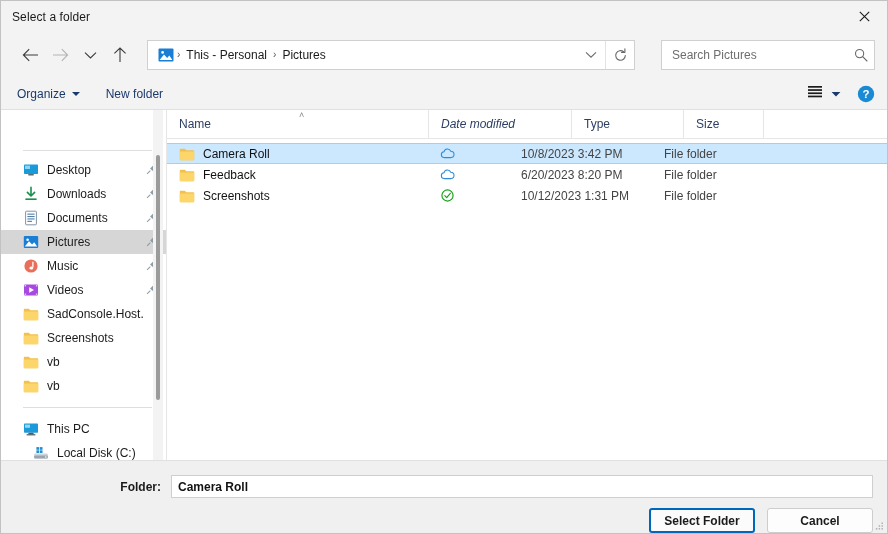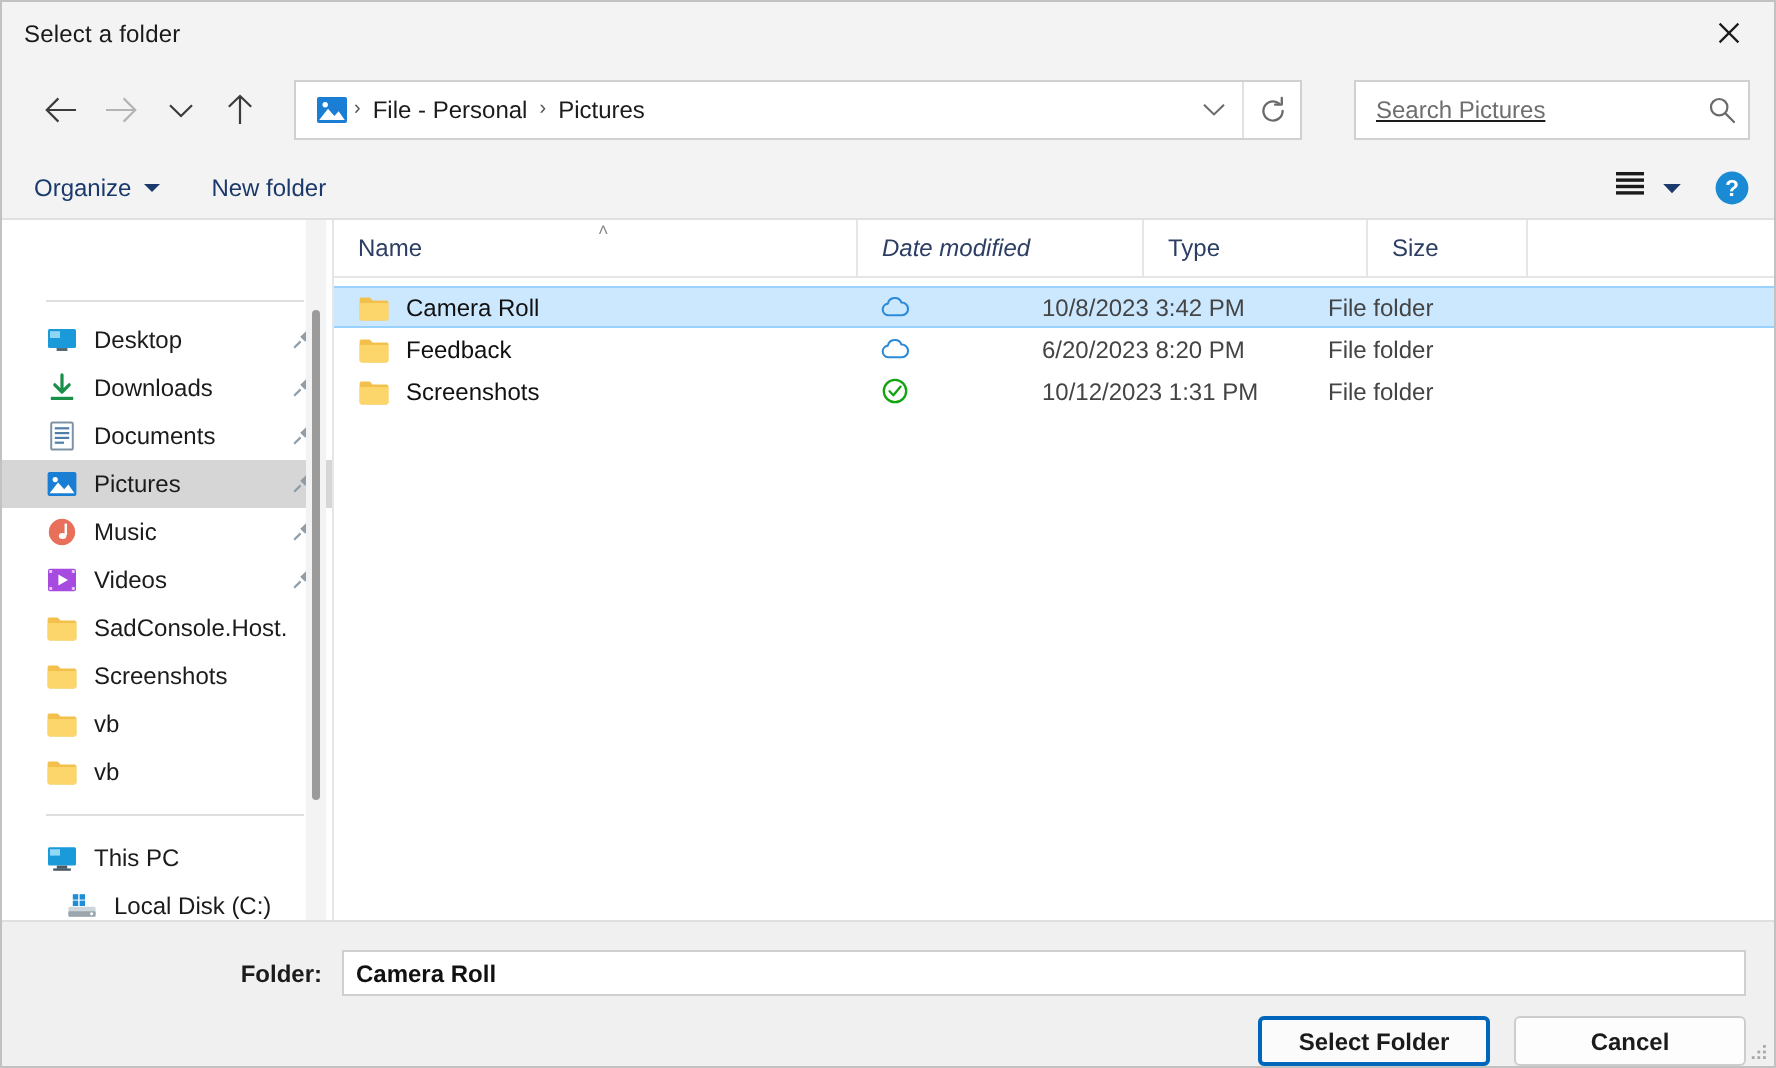--- a/index.html
+++ b/index.html
@@ -120,30 +120,29 @@
   }
   .addr-btn svg { display:block; }
   .addr-divider {
     width: 1px;
     height: 28px;
     background: #e2e2e2;
     flex: 0 0 auto;
   }
 
   .searchbox {
-    width: 198px;
+    width: 214px;
     height: 30px;
     margin-left: 26px;
     background: #ffffff;
     border: 1px solid #d0d0d0;
     box-sizing: border-box;
     display: flex;
     align-items: center;
     flex: 0 0 auto;
-    text-decoration: underline;
   }
   .search-placeholder {
     flex: 1 1 auto;
     padding-left: 10px;
     font-size: 12px;
     color: #6e6e6e;
     white-space: nowrap;
     overflow: hidden;
   }
   .search-icon {
@@ -390,21 +389,21 @@
     font-size: 12px;
     color: #111;
   }
   .btn-row {
     display: flex;
     justify-content: flex-end;
     gap: 12px;
     padding: 10px 14px 0 0;
   }
   .btn {
-    width: 116px;
+    width: 106px;
     height: 25px;
     box-sizing: border-box;
     display: flex;
     align-items: center;
     justify-content: center;
     font-size: 12px;
     color: #1b1b1b;
     background: #fdfdfd;
     border: 1px solid #cdcdcd;
     border-radius: 3px;
@@ -464,21 +463,21 @@
 
     <div class="addressbar">
       <span class="crumb-icon">
         <svg width="16" height="16" viewBox="0 0 16 16">
           <rect x="0.5" y="1.5" width="15" height="13" rx="1" fill="#1a7fd4"></rect>
           <circle cx="4.6" cy="5.4" r="1.35" fill="#ffffff"></circle>
           <path d="M1.6 13 L6 7.4 L9.2 11 L11.3 8.6 L14.4 13 Z" fill="#ffffff"></path>
         </svg>
       </span>
       <span class="crumb-sep">›</span>
-      <span class="crumb-text">File - Personal</span>
+      <span class="crumb-text">This - Personal</span>
       <span class="crumb-sep">›</span>
       <span class="crumb-text">Pictures</span>
 
       <span class="addr-spacer"></span>
 
       <span class="addr-btn">
         <svg width="12" height="8" viewBox="0 0 12 8">
           <path d="M1 1.4 L6 6.2 L11 1.4" stroke="#6a6a6a" stroke-width="1.05" fill="none"></path>
         </svg>
       </span>

